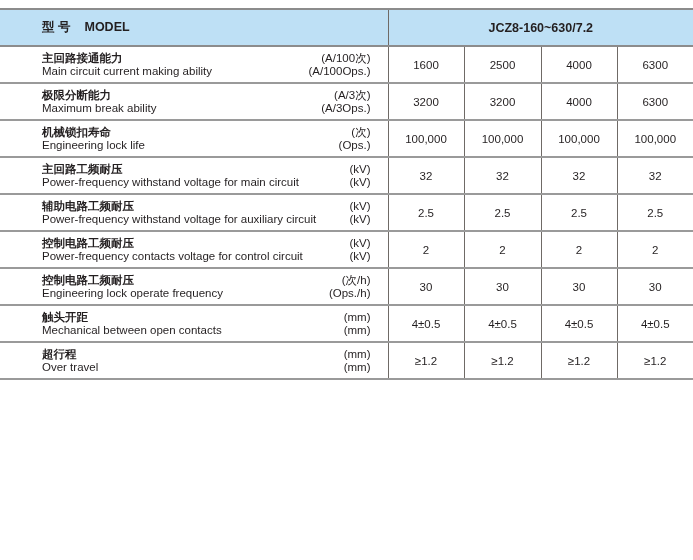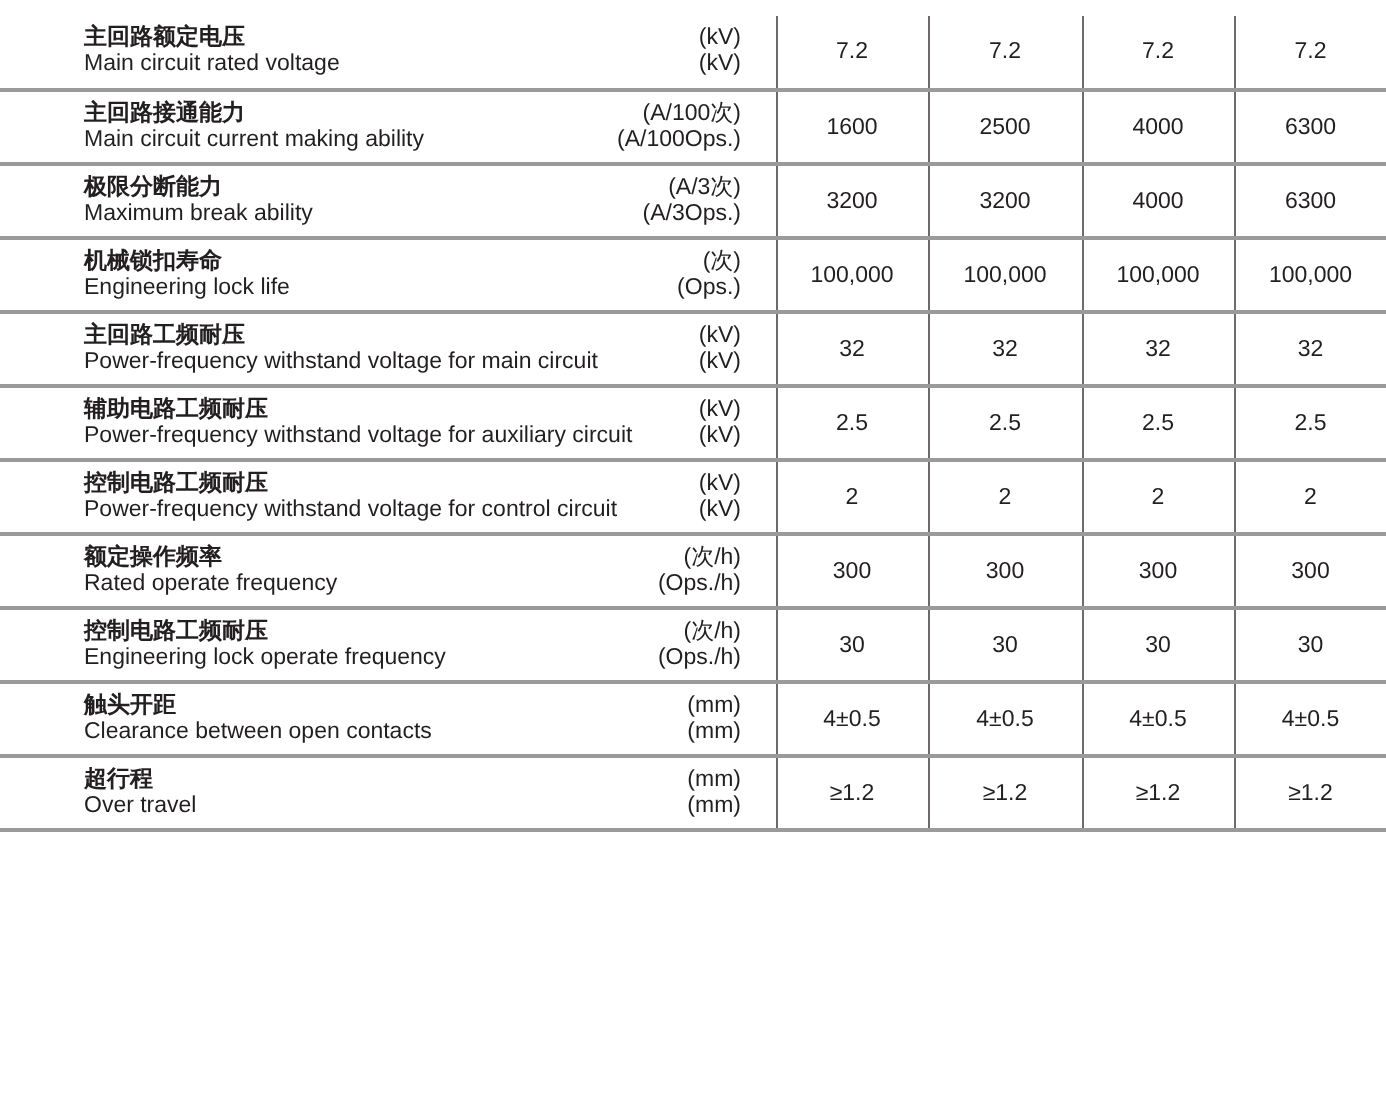--- a/index.html
+++ b/index.html
@@ -26,35 +26,27 @@
 
 <table class="spec-table">
   <colgroup>
     <col style="width:388px">
       <col style="width:76px">
       <col style="width:77px">
       <col style="width:76px">
       <col style="width:76px">
   </colgroup>
   <tbody id="tbody">
+    <tr class="hdr-row">
+      <td class="hdr-model">
+        <span>型 号</span><span class="sp"></span><span>MODEL</span>
+      </td>
+      <td class="hdr-type" colspan="4">JCZ8-160~630/7.2</td>
+    </tr>
 
-  <tr class="row">
-    <td class="param">
-      <span class="zh">主回路额定电压</span>
-      <span class="en">Main circuit rated voltage</span>
-      <div class="unit">
-        <span class="uzh">(kV)</span>
-        <span class="uen">(kV)</span>
-      </div>
-    </td>
-    <td class="val">7.2</td>
-    <td class="val">7.2</td>
-    <td class="val">7.2</td>
-    <td class="val">7.2</td>
-  </tr>
 
 
   <tr class="row">
     <td class="param">
       <span class="zh">主回路接通能力</span>
       <span class="en">Main circuit current making ability</span>
       <div class="unit">
         <span class="uzh">(A/100次)</span>
         <span class="uen">(A/100Ops.)</span>
       </div>
@@ -123,66 +115,52 @@
     </td>
     <td class="val">2.5</td>
     <td class="val">2.5</td>
     <td class="val">2.5</td>
     <td class="val">2.5</td>
   </tr>
 
   <tr class="row">
     <td class="param">
       <span class="zh">控制电路工频耐压</span>
-      <span class="en">Power-frequency withstand voltage for control circuit</span>
+      <span class="en">Power-frequency contacts voltage for control circuit</span>
       <div class="unit">
         <span class="uzh">(kV)</span>
         <span class="uen">(kV)</span>
       </div>
     </td>
     <td class="val">2</td>
     <td class="val">2</td>
     <td class="val">2</td>
     <td class="val">2</td>
   </tr>
 
-  <tr class="row">
-    <td class="param">
-      <span class="zh">额定操作频率</span>
-      <span class="en">Rated operate frequency</span>
-      <div class="unit">
-        <span class="uzh">(次/h)</span>
-        <span class="uen">(Ops./h)</span>
-      </div>
-    </td>
-    <td class="val">300</td>
-    <td class="val">300</td>
-    <td class="val">300</td>
-    <td class="val">300</td>
-  </tr>
 
   <tr class="row">
     <td class="param">
       <span class="zh">控制电路工频耐压</span>
       <span class="en">Engineering lock operate frequency</span>
       <div class="unit">
         <span class="uzh">(次/h)</span>
         <span class="uen">(Ops./h)</span>
       </div>
     </td>
     <td class="val">30</td>
     <td class="val">30</td>
     <td class="val">30</td>
     <td class="val">30</td>
   </tr>
 
   <tr class="row">
     <td class="param">
       <span class="zh">触头开距</span>
-      <span class="en">Clearance between open contacts</span>
+      <span class="en">Mechanical between open contacts</span>
       <div class="unit">
         <span class="uzh">(mm)</span>
         <span class="uen">(mm)</span>
       </div>
     </td>
     <td class="val">4±0.5</td>
     <td class="val">4±0.5</td>
     <td class="val">4±0.5</td>
     <td class="val">4±0.5</td>
   </tr>

